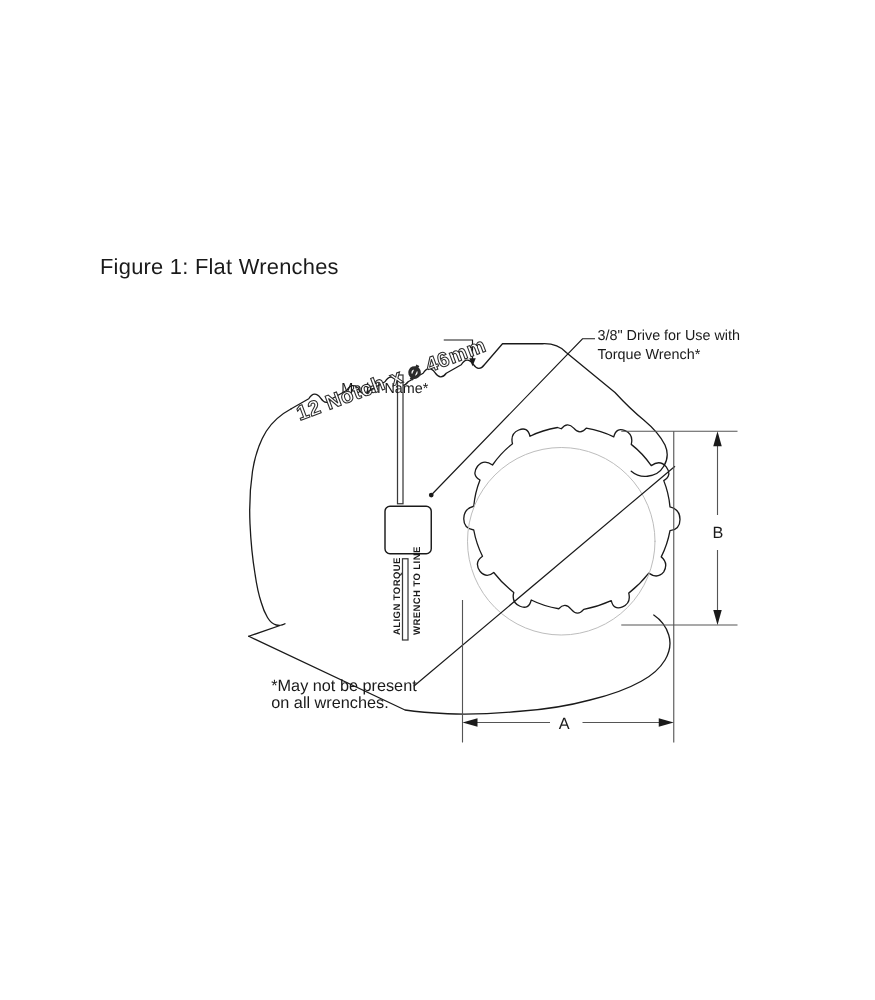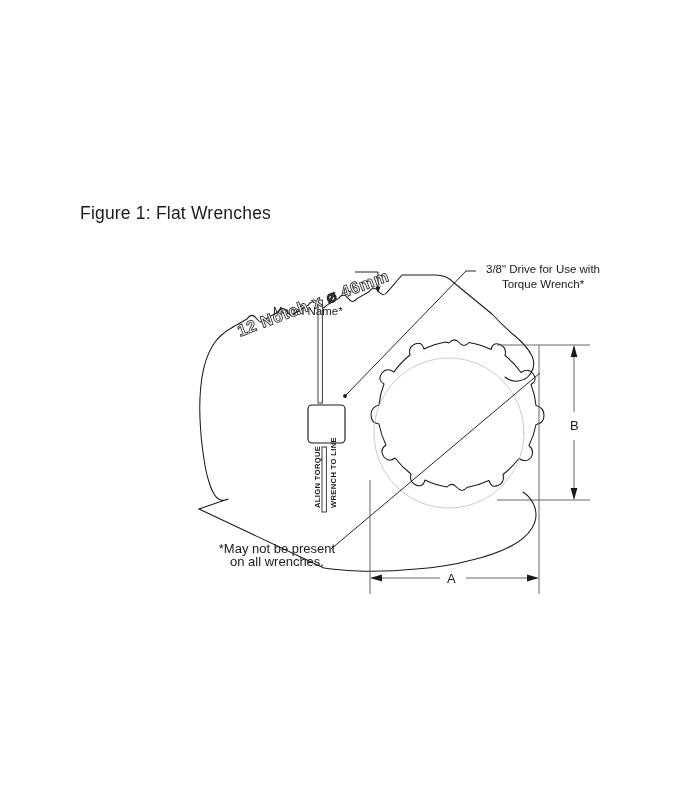--- a/index.html
+++ b/index.html
@@ -15,21 +15,20 @@
     overflow: hidden;
     font-family: "Liberation Sans", sans-serif;
     color: #1a1a1a;
   }
 
   #figure-root {
     position: absolute;
     left: 0; top: 0;
     width: 668px;
     height: 800px;
-    text-align: center;
   }
 
   
   #figure-title {
     position: absolute;
     left: 80px;
     top: 203px;
     font-size: 17.5px;
     font-weight: 400;
     letter-spacing: 0.2px;

